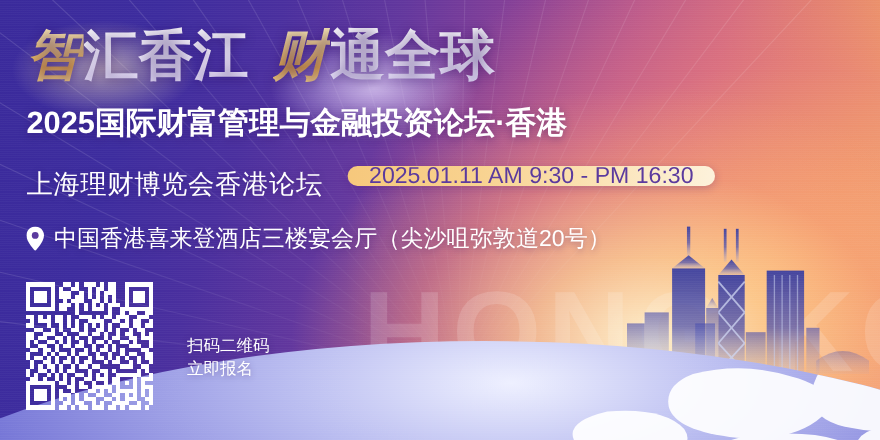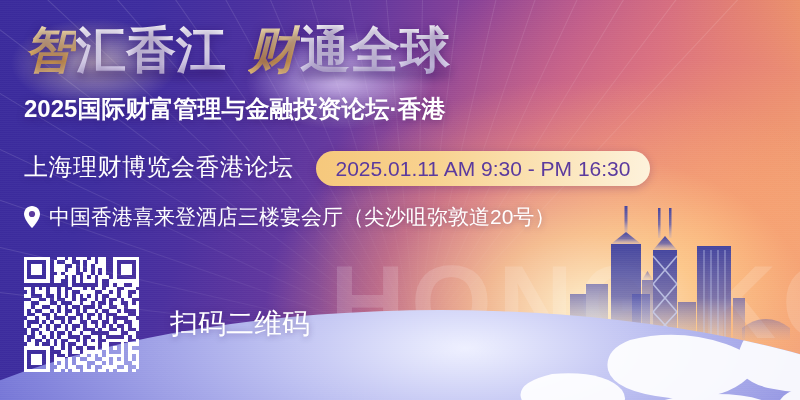--- a/index.html
+++ b/index.html
@@ -53,52 +53,52 @@
     white-space:nowrap; font-family:"Liberation Serif","DejaVu Serif",serif;
     text-shadow:0 2px 10px rgba(40,10,90,0.45);
   }
   .hl-gold {
     background:linear-gradient(180deg,#fdf0c2 0%,#f3cf7e 38%,#e3a947 70%,#f2d492 100%);
     -webkit-background-clip:text; background-clip:text; color:transparent;
     font-style:italic; padding-right:2px;
   }
   .hl-white {
     background:linear-gradient(180deg,#ffffff 0%,#f6f3ff 55%,#e6dffa 100%);
-    -webkit-background-clip:text; background-clip:text; color:transparent;text-decoration:underline;
+    -webkit-background-clip:text; background-clip:text; color:transparent;
   }
   .hl-space { display:inline-block; width:22px; }
 
   .subtitle {
     position:absolute; left:24px; top:93px;
-    font-size:24px; font-weight:bold; color:#ffffff;
+    font-size:28px; font-weight:bold; color:#ffffff;
     letter-spacing:0px; white-space:nowrap;
     text-shadow:0 2px 8px rgba(40,10,90,0.4);
   }
 
   .row3 { position:absolute; left:24px; top:151px; display:flex; align-items:flex-start; white-space:nowrap; }
   .forum-name {
     font-size:24px; color:#ffffff; letter-spacing:0.5px;
     text-shadow:0 1px 6px rgba(40,10,90,0.35);
   }
   .date-badge {
-    margin-left:22px; height:35px; display:flex; align-items:center; justify-content:center;
+    margin-left:22px; height:18px; display:flex; align-items:center; justify-content:center;
     padding:0 20px; border-radius:18px; font-size:21px; color:#5b3a9e; font-weight:normal;
     background:linear-gradient(95deg,#f6c87c 0%,#f8d28f 35%,#fbe4b8 70%,#fdf2dc 100%);
     box-shadow:0 2px 8px rgba(70,20,110,0.25);
   }
 
   .venue { position:absolute; left:24px; top:203px; display:flex; align-items:center; white-space:nowrap; }
   .pin-icon { width:16px; height:22px; margin-right:9px; flex:none; }
   .venue-text { font-size:21px; color:#ffffff; text-shadow:0 1px 6px rgba(40,10,90,0.35);text-align:right; }
 
   .qr { position:absolute; left:20px; top:253px; width:123px; height:123px; }
   .qr svg { display:block; }
 
   .cta { position:absolute; left:170px; top:305px; line-height:1.38; }
-  .cta div { font-size:28px; color:#ffffff; text-shadow:0 1px 6px rgba(40,10,90,0.35); }
+  .cta div { font-size:15px; color:#ffffff; text-shadow:0 1px 6px rgba(40,10,90,0.35); }
 
   .noise { position:absolute; inset:0; pointer-events:none; opacity:0.055;
     background-image:repeating-linear-gradient(0deg, rgba(255,255,255,0.5) 0 1px, rgba(0,0,0,0) 1px 2px); }
 </style>
 </head>
 <body>
 
 <div id="banner">
 
   <div class="rays">
@@ -482,16 +482,17 @@
             <rect x="21" y="31" width="1" height="1"></rect>
           <rect x="24" y="31" width="1" height="1"></rect>
             <rect x="26" y="31" width="2" height="1"></rect>
           <rect x="30" y="31" width="1" height="1"></rect>
         </g>
       </svg>
     </div>
 
     <div class="cta">
       <div>扫码二维码</div>
+      <div>立即报名</div>
     </div>
 
   </div>
 </div>
 
 </body></html>

